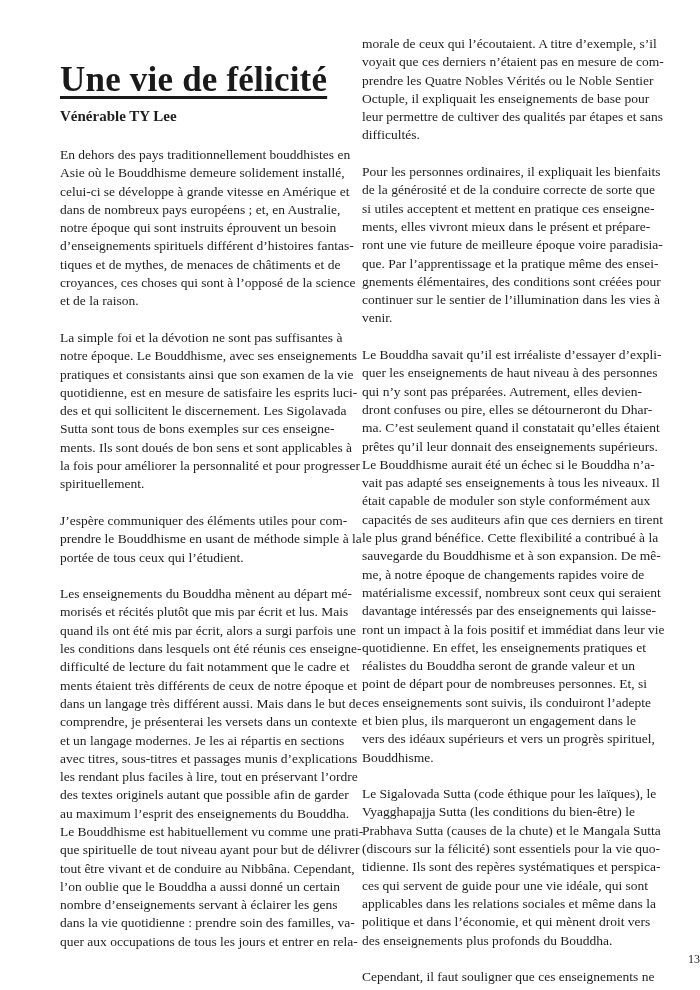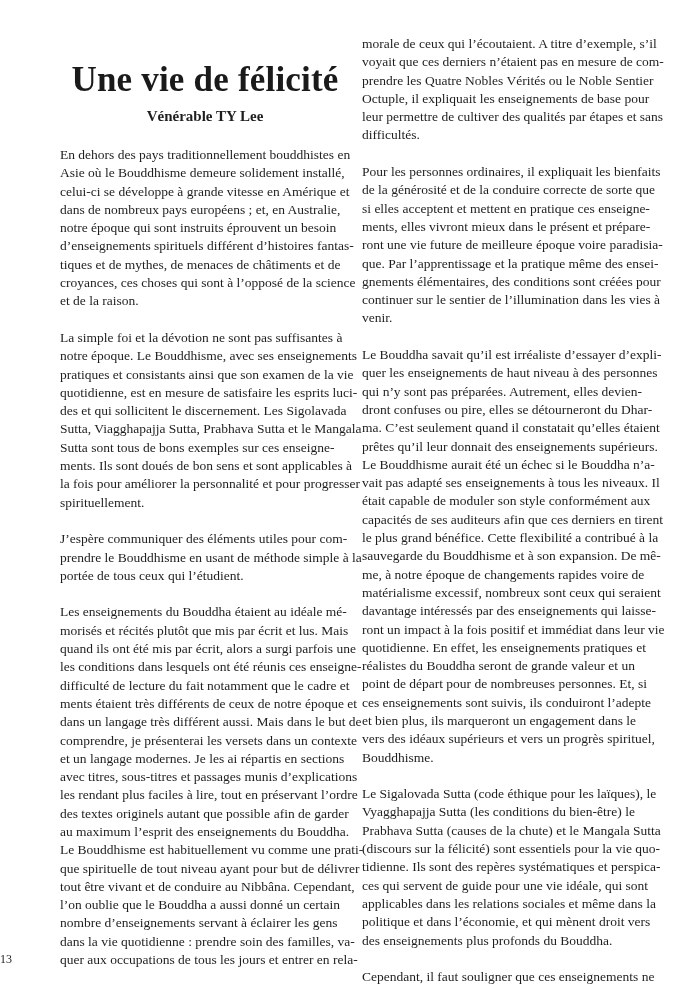--- a/index.html
+++ b/index.html
@@ -1,29 +1,29 @@
 <!DOCTYPE html>
 <html><head>
 <meta charset="utf-8">
 <style>
   html, body { margin: 0; padding: 0; background: #ffffff; }
   body { width: 700px; height: 990px; position: relative; overflow: hidden;
          font-family: "Liberation Serif", "DejaVu Serif", serif; color: #1e1e1e; }
   .page { position: absolute; left: 0; top: 0; width: 700px; height: 990px; }
-  .title { position: absolute; left: 60px; width: 290px; top: 60px; text-align: center;
-           font-size: 35px; font-weight: bold; text-decoration-thickness: 3px;
+  .title { position: absolute; left: 60px; width: 290px; top: 60px; text-align: left;
+           font-size: 35px; font-weight: bold; text-decoration: underline; text-decoration-thickness: 3px;
            text-underline-offset: 5px; color: #1a1a1a; letter-spacing: 0.2px; }
-  .author { position: absolute; left: 60px; width: 290px; top: 108px; text-align: center;
+  .author { position: absolute; left: 60px; width: 290px; top: 108px; text-align: left;
             font-size: 15px; font-weight: bold; }
   .col { position: absolute; font-size: 13.5px; line-height: 18.3px; }
   .col-left { left: 60px; width: 300px; top: 146px; }
   .col-right { left: 362px; width: 300px; top: 35px; }
   .para { margin: 0 0 18.3px 0; white-space: nowrap; }
   .line { display: block; }
-  .page-number { position: absolute; left: 0; width: 700px; top: 952px; text-align: left; font-size: 12px; }
+  .page-number { position: absolute; left: 0; width: 700px; top: 952px; text-align: right; font-size: 12px; }
 </style>
 </head>
 <body>
 
 <div class="page">
   <h1 class="title" style="margin:0;">Une vie de félicité</h1>
   <div class="author">Vénérable TY Lee</div>
 
   <div class="col col-left" id="col-left">
       <p class="para">
@@ -36,33 +36,32 @@
         <span class="line">tiques et de mythes, de menaces de châtiments et de</span>
         <span class="line">croyances, ces choses qui sont à l’opposé de la science</span>
         <span class="line">et de la raison.</span>
       </p>
       <p class="para">
         <span class="line">La simple foi et la dévotion ne sont pas suffisantes à</span>
         <span class="line">notre époque. Le Bouddhisme, avec ses enseignements</span>
         <span class="line">pratiques et consistants ainsi que son examen de la vie</span>
         <span class="line">quotidienne, est en mesure de satisfaire les esprits luci-</span>
         <span class="line">des et qui sollicitent le discernement. Les Sigolavada</span>
-        <span class="line">Sutta, Viagghapajja Sutta, Prabhava Sutta et le Mangala</span>
         <span class="line">Sutta sont tous de bons exemples sur ces enseigne-</span>
         <span class="line">ments. Ils sont doués de bon sens et sont applicables à</span>
         <span class="line">la fois pour améliorer la personnalité et pour progresser</span>
         <span class="line">spirituellement.</span>
       </p>
       <p class="para">
         <span class="line">J’espère communiquer des éléments utiles pour com-</span>
         <span class="line">prendre le Bouddhisme en usant de méthode simple à la</span>
         <span class="line">portée de tous ceux qui l’étudient.</span>
       </p>
       <p class="para">
-        <span class="line">Les enseignements du Bouddha étaient au idéale mé-</span>
+        <span class="line">Les enseignements du Bouddha mènent au départ mé-</span>
         <span class="line">morisés et récités plutôt que mis par écrit et lus. Mais</span>
         <span class="line">quand ils ont été mis par écrit, alors a surgi parfois une</span>
         <span class="line">les conditions dans lesquels ont été réunis ces enseigne-</span>
         <span class="line">difficulté de lecture du fait notamment que le cadre et</span>
         <span class="line">ments étaient très différents de ceux de notre époque et</span>
         <span class="line">dans un langage très différent aussi. Mais dans le but de</span>
         <span class="line">comprendre, je présenterai les versets dans un contexte</span>
         <span class="line">et un langage modernes. Je les ai répartis en sections</span>
         <span class="line">avec titres, sous-titres et passages munis d’explications</span>
         <span class="line">les rendant plus faciles à lire, tout en préservant l’ordre</span>
@@ -82,21 +81,21 @@
         <span class="line">morale de ceux qui l’écoutaient. A titre d’exemple, s’il</span>
         <span class="line">voyait que ces derniers n’étaient pas en mesure de com-</span>
         <span class="line">prendre les Quatre Nobles Vérités ou le Noble Sentier</span>
         <span class="line">Octuple, il expliquait les enseignements de base pour</span>
         <span class="line">leur permettre de cultiver des qualités par étapes et sans</span>
         <span class="line">difficultés.</span>
       </p>
       <p class="para">
         <span class="line">Pour les personnes ordinaires, il expliquait les bienfaits</span>
         <span class="line">de la générosité et de la conduire correcte de sorte que</span>
-        <span class="line">si elles acceptent et mettent en pratique ces enseigne-</span>
+        <span class="line">si utiles acceptent et mettent en pratique ces enseigne-</span>
         <span class="line">ments, elles vivront mieux dans le présent et prépare-</span>
         <span class="line">ront une vie future de meilleure époque voire paradisia-</span>
         <span class="line">que. Par l’apprentissage et la pratique même des ensei-</span>
         <span class="line">gnements élémentaires, des conditions sont créées pour</span>
         <span class="line">continuer sur le sentier de l’illumination dans les vies à</span>
         <span class="line">venir.</span>
       </p>
       <p class="para">
         <span class="line">Le Bouddha savait qu’il est irréaliste d’essayer d’expli-</span>
         <span class="line">quer les enseignements de haut niveau à des personnes</span>

